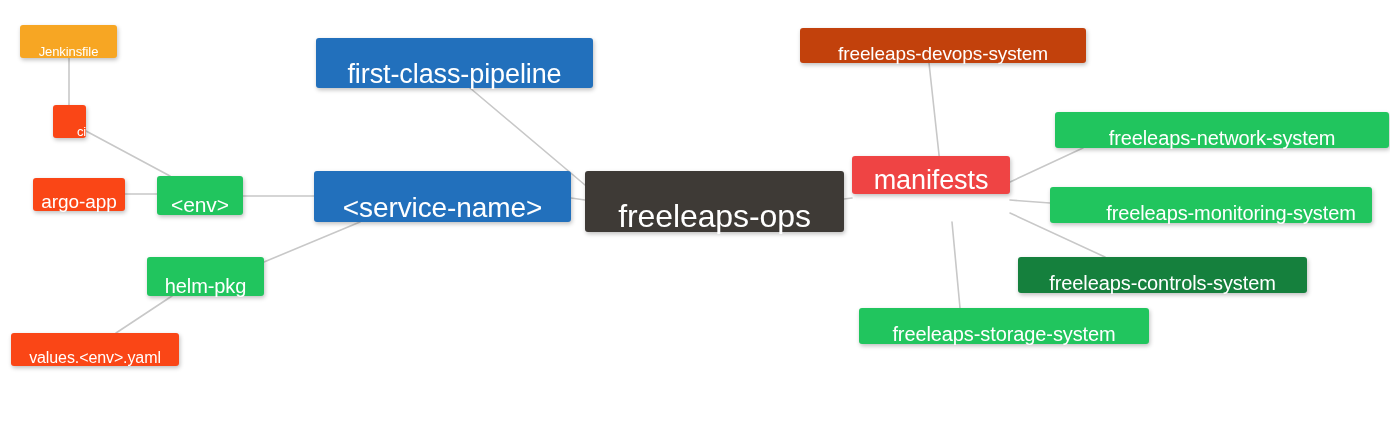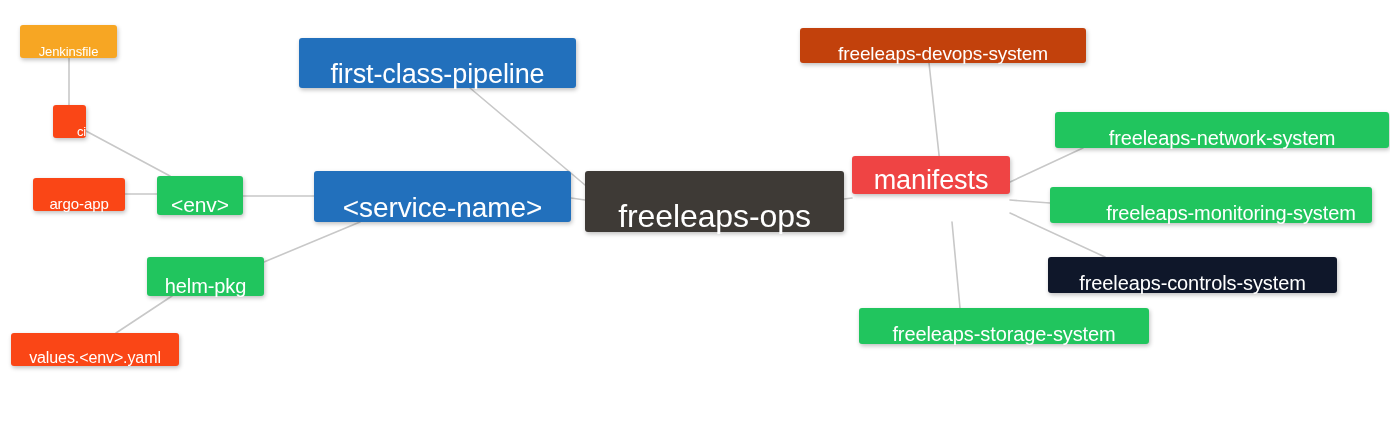--- a/index.html
+++ b/index.html
@@ -58,30 +58,30 @@
       <line x1="1010" y1="213" x2="1105" y2="257" stroke="#c8c8c8" stroke-width="1.6" stroke-linecap="round"></line>
       <line x1="952" y1="222" x2="960" y2="308" stroke="#c8c8c8" stroke-width="1.6" stroke-linecap="round"></line>
     </svg>
   <div id="node-layer">
       <div class="node" style="left: 20px; top: 25px; width: 97px; height: 33px; background: rgb(247, 166, 35); font-size: 13px;">
         <span>Jenkinsfile</span>
       </div>
       <div class="node" style="left: 53px; top: 105px; width: 33px; height: 33px; background: rgb(250, 70, 22); font-size: 13px; padding-left: 24px;">
         <span>ci</span>
       </div>
-      <div class="node" style="left: 33px; top: 178px; width: 92px; height: 33px; background: rgb(250, 70, 22); font-size: 15px;">
+      <div class="node" style="left: 33px; top: 178px; width: 92px; height: 33px; background: rgb(250, 70, 22); font-size: 19px;">
         <span>argo-app</span>
       </div>
       <div class="node" style="left: 157px; top: 176px; width: 86px; height: 39px; background: rgb(33, 197, 94); font-size: 21px;">
         <span>&lt;env&gt;</span>
       </div>
       <div class="node" style="left: 314px; top: 171px; width: 257px; height: 51px; background: rgb(34, 112, 188); font-size: 28px;">
         <span>&lt;service-name&gt;</span>
       </div>
-      <div class="node" style="left: 299px; top: 38px; width: 277px; height: 50px; background: rgb(34, 112, 188); font-size: 27px;">
+      <div class="node" style="left: 316px; top: 38px; width: 277px; height: 50px; background: rgb(34, 112, 188); font-size: 27px;">
         <span>first-class-pipeline</span>
       </div>
       <div class="node" style="left: 147px; top: 257px; width: 117px; height: 39px; background: rgb(33, 197, 94); font-size: 20px;">
         <span>helm-pkg</span>
       </div>
       <div class="node" style="left: 11px; top: 333px; width: 168px; height: 33px; background: rgb(250, 70, 22); font-size: 16px;">
         <span>values.&lt;env&gt;.yaml</span>
       </div>
       <div class="node" style="left: 585px; top: 171px; width: 259px; height: 61px; background: rgb(62, 58, 54); font-size: 32px;">
         <span>freeleaps-ops</span>
@@ -91,20 +91,20 @@
       </div>
       <div class="node" style="left: 800px; top: 28px; width: 286px; height: 35px; background: #c2410c; font-size: 19px;">
         <span>freeleaps-devops-system</span>
       </div>
       <div class="node" style="left: 1055px; top: 112px; width: 334px; height: 36px; background: rgb(33, 197, 94); font-size: 20px;">
         <span>freeleaps-network-system</span>
       </div>
       <div class="node" style="left: 1050px; top: 187px; width: 322px; height: 36px; background: rgb(33, 197, 94); font-size: 20px; padding-left: 40px;">
         <span>freeleaps-monitoring-system</span>
       </div>
-      <div class="node" style="left: 1048px; top: 257px; width: 289px; height: 36px; background: #0f172a; font-size: 20px;">
+      <div class="node" style="left: 1018px; top: 257px; width: 289px; height: 36px; background: #15803d; font-size: 20px;">
         <span>freeleaps-controls-system</span>
       </div>
       <div class="node" style="left: 859px; top: 308px; width: 290px; height: 36px; background: rgb(33, 197, 94); font-size: 20px;">
         <span>freeleaps-storage-system</span>
       </div>
     </div>
 </div>
 
 </body></html>

